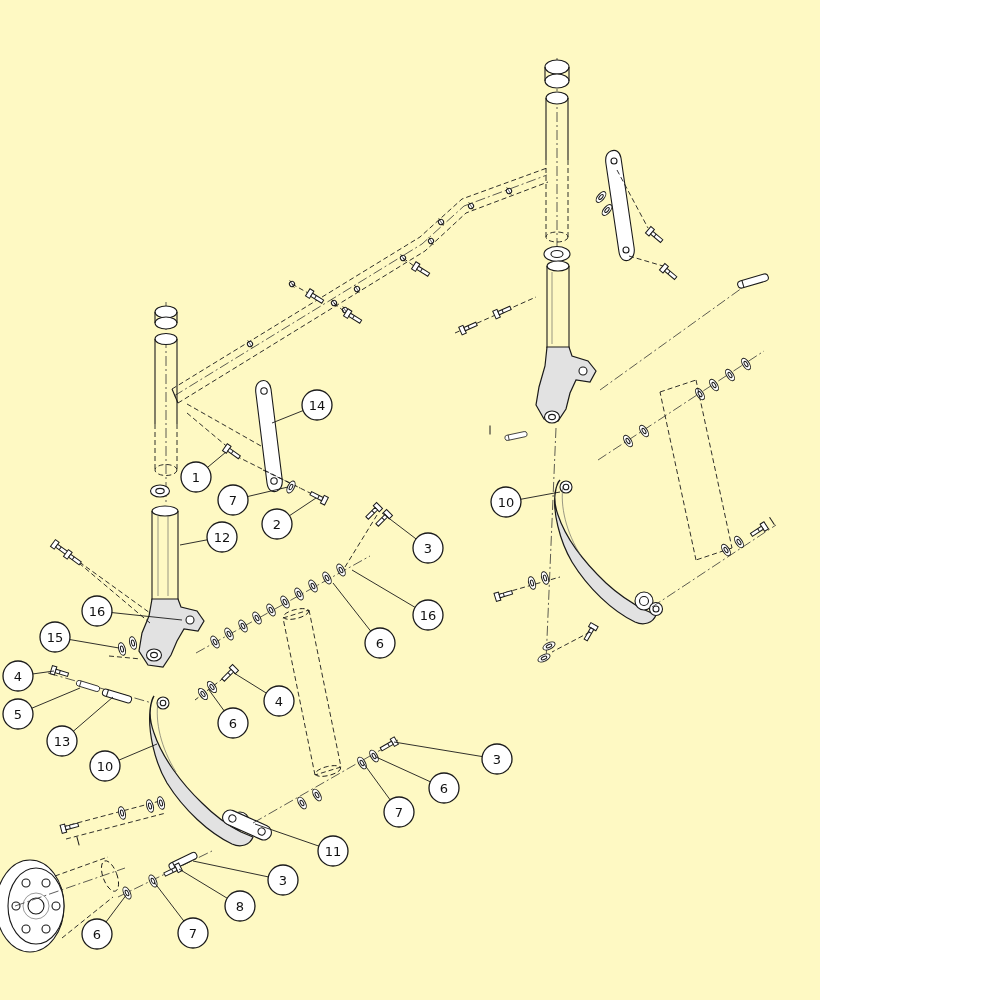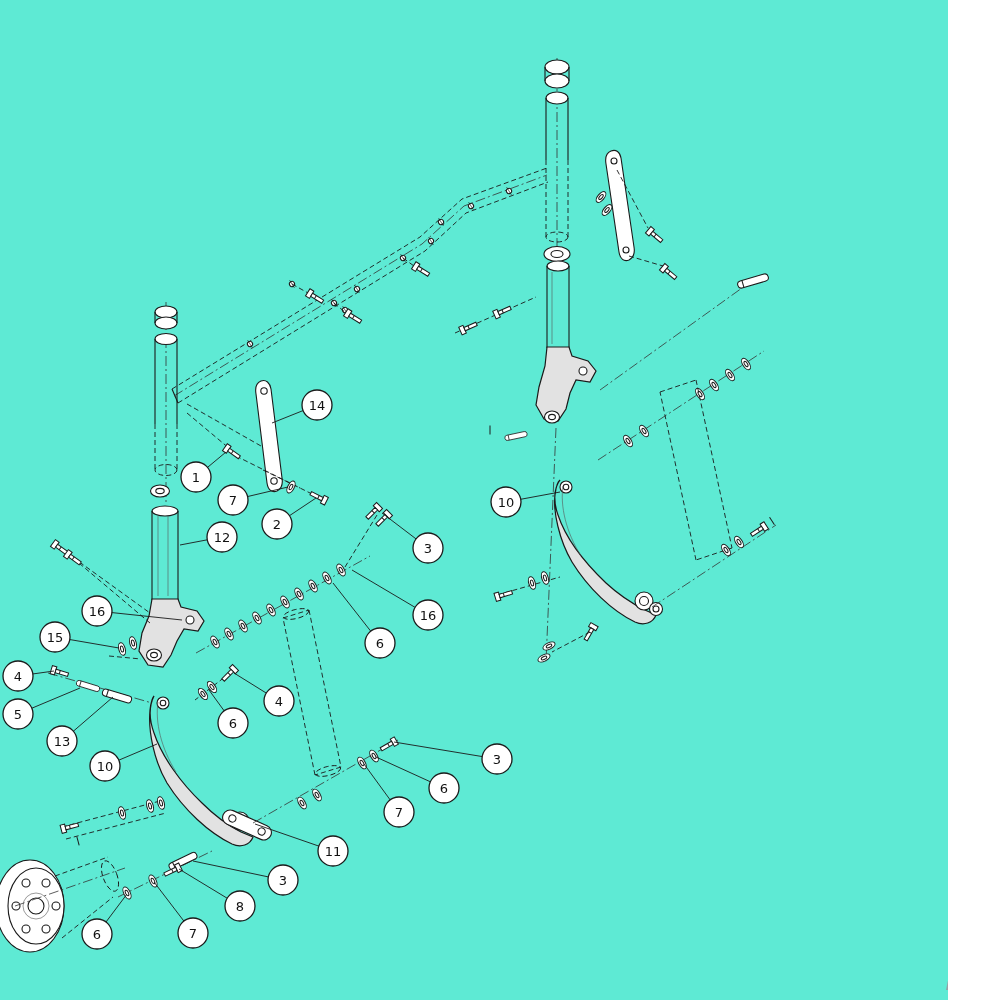--- a/index.html
+++ b/index.html
@@ -1,16 +1,16 @@
 <!DOCTYPE html>
 <html><head>
 <meta charset="utf-8">
 <style>
   html,body{margin:0;padding:0;background:#fff;}
-  .screen{position:relative;width:948px;height:1000px;background:#5eead4;overflow:hidden;
+  .screen{position:relative;width:820px;height:1000px;background:#fef9c3;overflow:hidden;
           font-family:"DejaVu Sans",sans-serif;text-align:center;}
   svg{display:block;}
   .ln{stroke:#1a1a1a;stroke-width:1.1;fill:none;}
   .dash{stroke:#1a1a1a;stroke-width:.9;fill:none;stroke-dasharray:5 3;}
   .dashdot{stroke:#333;stroke-width:.8;fill:none;stroke-dasharray:10 3 2 3;}
   .fillw{fill:#fff;stroke:#1a1a1a;stroke-width:1.1;}
   .shade{fill:#e2e2e2;stroke:#1a1a1a;stroke-width:1.2;}
   .thin{stroke:#555;stroke-width:.6;fill:none;}
   .sym{fill:#fff;stroke:#1a1a1a;stroke-width:1;}
   .leader{stroke:#1a1a1a;stroke-width:.9;}

